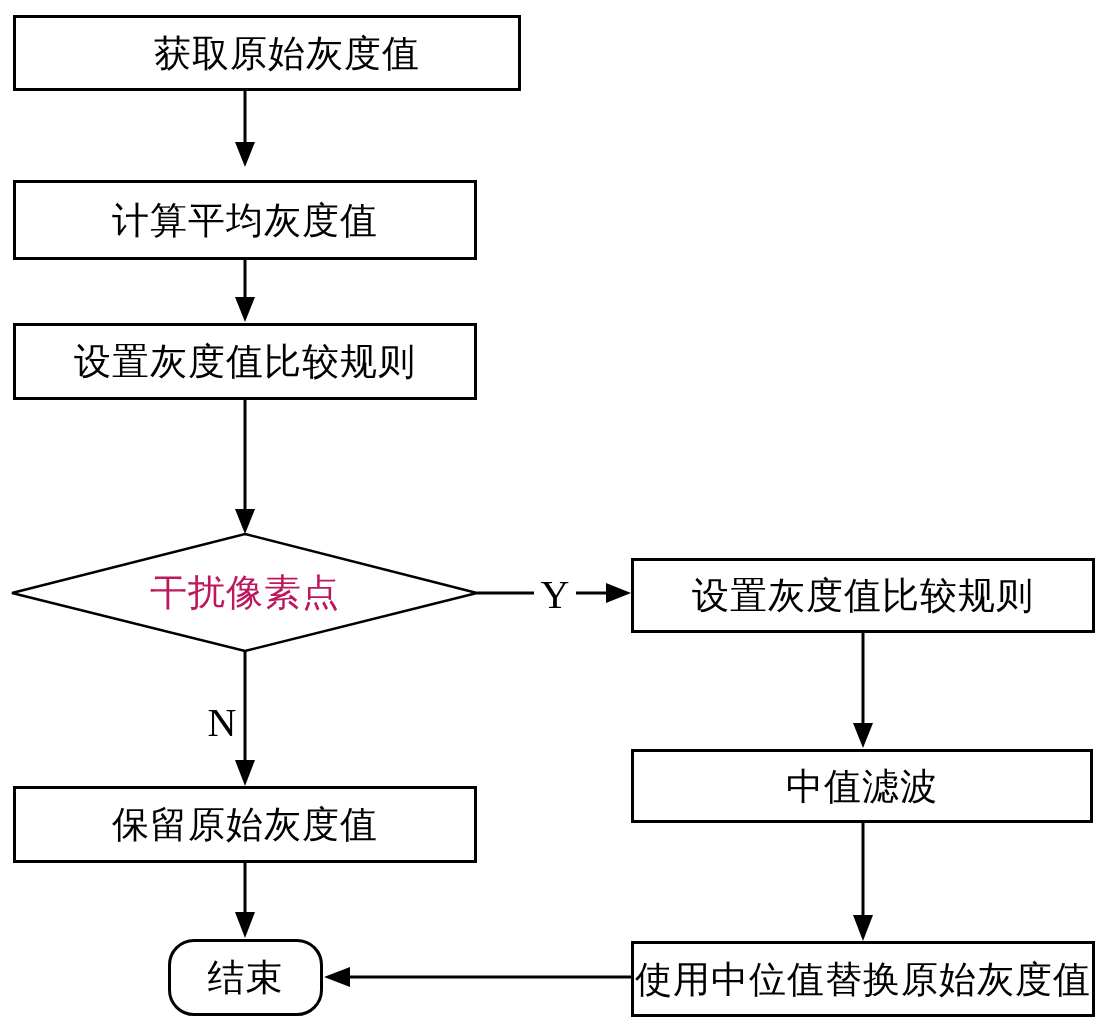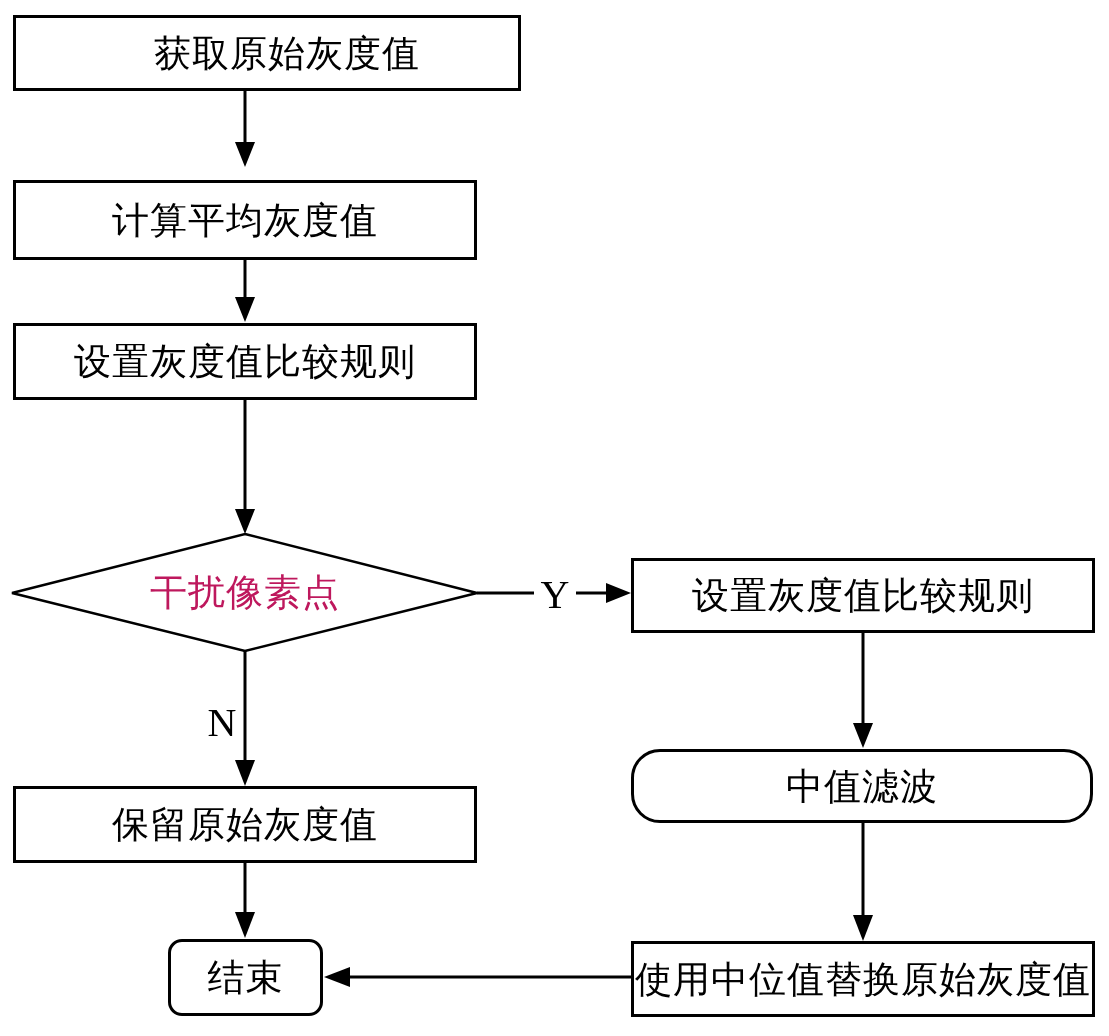--- a/index.html
+++ b/index.html
@@ -23,21 +23,21 @@
     display: flex;
     align-items: center;
     justify-content: center;
     font-size: 37px;
     letter-spacing: 1px;
     color: #000000;
     line-height: 1;
     white-space: nowrap;
   }
   .node.terminator {
-    border-radius: 14px;
+    border-radius: 26px;
   }
   .diamond-label {
     position: absolute;
     left: 13px;
     top: 574px;
     width: 464px;
     text-align: center;
     font-size: 37px;
     letter-spacing: 1px;
     color: #be185d;
@@ -133,21 +133,21 @@
   <div class="node" style="left:13px; top:15px; width:508px; height:76px;padding-left:40px;">获取原始灰度值</div>
 
   <div class="node" style="left:13px; top:180px; width:464px; height:80px;">计算平均灰度值</div>
 
   <div class="node" style="left:13px; top:323px; width:464px; height:77px;">设置灰度值比较规则</div>
 
   <div class="diamond-label">干扰像素点</div>
 
   <div class="node" style="left:631px; top:558px; width:464px; height:75px;">设置灰度值比较规则</div>
 
-  <div class="node" style="left:631px; top:749px; width:462px; height:74px;border-radius:29px;">中值滤波</div>
+  <div class="node" style="left:631px; top:749px; width:462px; height:74px;">中值滤波</div>
 
   <div class="node" style="left:13px; top:786px; width:464px; height:77px;">保留原始灰度值</div>
 
   <div class="node" style="left:631px; top:941px; width:464px; height:76px;">使用中位值替换原始灰度值</div>
 
   <div class="node terminator" style="left:168px; top:939px; width:155px; height:77px;">结束</div>
 
   <div class="edge-label yes">Y</div>
 
   <div class="edge-label no">N</div>

